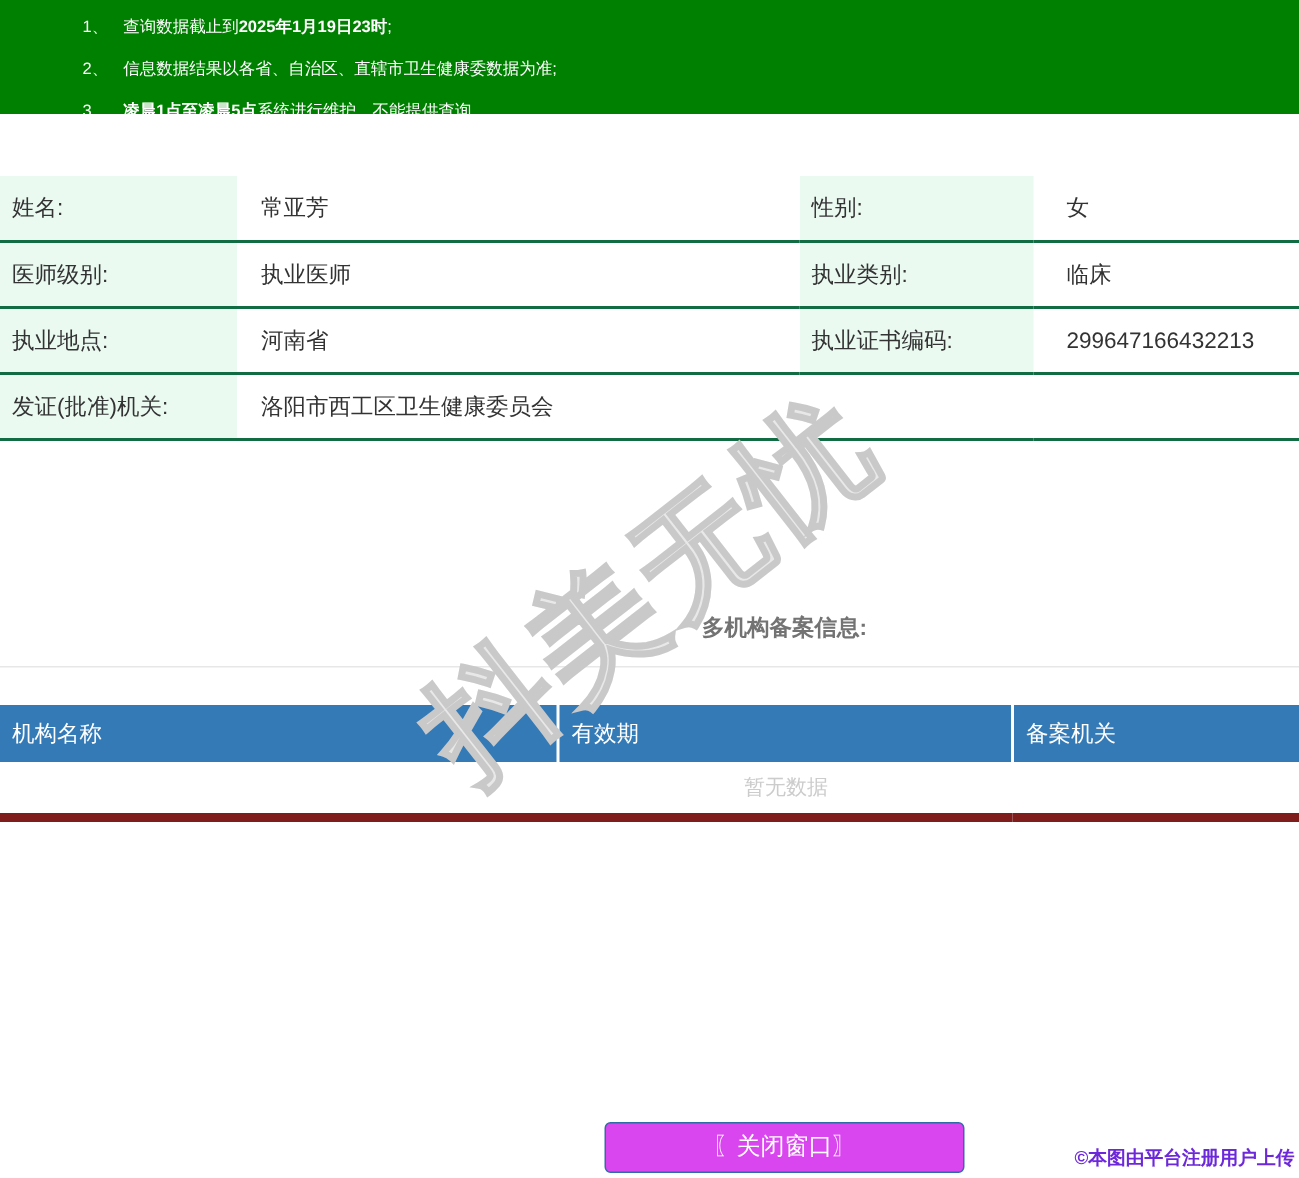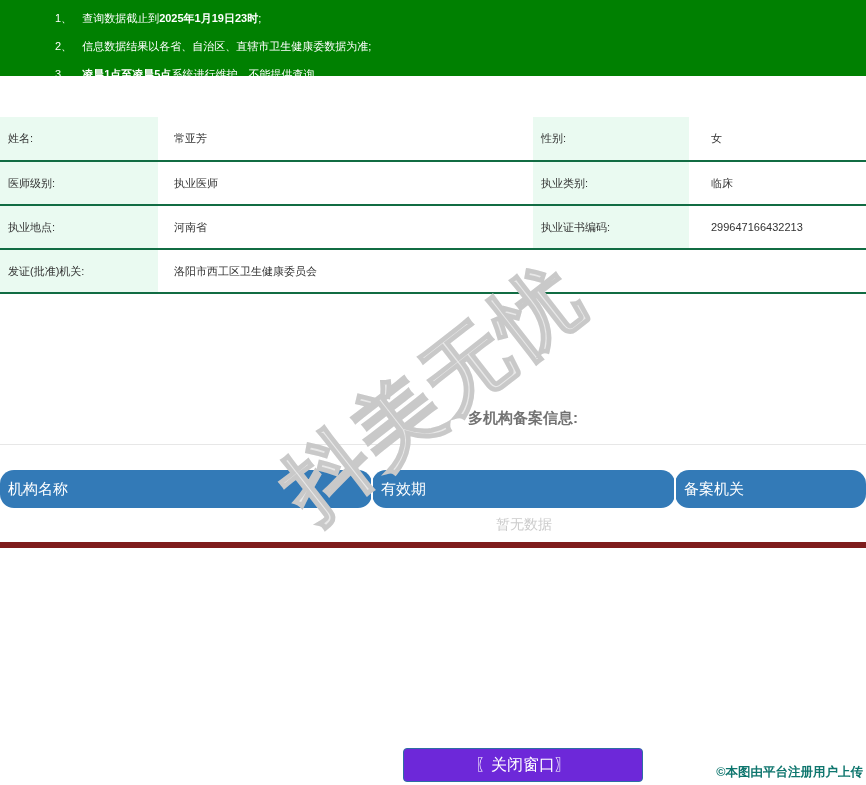--- a/index.html
+++ b/index.html
@@ -15,21 +15,21 @@
     position:absolute; top:0; left:0; width:866px; height:76px;
     background:#008001; color:#ffffff; font-size:11px; padding-top:4px;
   }
   .banner .line { padding-left:55px; line-height:28px; white-space:nowrap; }
   .banner .num { margin-right:10px; }
   .banner b { font-weight:bold; }
 
   
   table.info {
     position:absolute; top:117px; left:0; width:866px;
-    border-collapse:collapse; table-layout:fixed; font-size:11px;
+    border-collapse:collapse; table-layout:fixed; font-size:15px;
   }
   table.info td { height:44px; border-bottom:2px solid #116c43; overflow:hidden; }
   td.lbl  { background:#eafaf1; padding-left:8px; width:158px; }
   td.val  { padding-left:16px; }
   td.lbl2 { background:#eafaf1; padding-left:8px; width:156px; }
   td.val2 { padding-left:22px; width:177px; }
 
   
   .section-title {
     position:absolute; top:393px; left:0; width:866px; height:52px;
@@ -40,50 +40,50 @@
     font-weight:bold; font-size:15px; color:#737373;
   }
 
   
   table.filing {
     position:absolute; top:470px; left:0; width:866px;
     border-collapse:collapse; table-layout:fixed; font-size:15px;
   }
   table.filing th {
     background:#337ab7; color:#ffffff; font-weight:normal; text-align:left;
-    height:38px; padding-left:8px; border-right:2px solid #ffffff;border-radius:14px;
+    height:38px; padding-left:8px; border-right:2px solid #ffffff;
   }
   table.filing th:last-child { border-right:none; }
   .col-name { width:372px; } .col-valid { width:303px; } .col-auth { width:191px; }
   table.filing td.empty {
     height:37px; border-bottom:6px solid #7f1d1d; color:#cccccc; font-size:14px;
   }
   td.empty .inner { display:block; width:686px; margin-left:180px; text-align:center; }
 
   
   .close-btn {
     position:absolute; left:403px; top:748px; width:240px; height:34px;
-    background:#6d28d9; border:1px solid #2e6da4; border-radius:4px;
+    background:#d946ef; border:1px solid #2e6da4; border-radius:4px;
     color:#ffffff; font-size:16px; line-height:32px; text-align:center;
     cursor:pointer; font-family:inherit; padding:0;
   }
 
   
   .watermark {
     position:absolute; left:258px; top:336px; z-index:50; pointer-events:none;
     font-size:84px; font-weight:bold; letter-spacing:4px; white-space:nowrap;
     color:rgba(255,255,255,0.55); -webkit-text-stroke:2px #c9c9c9;
     text-shadow:0 0 1px #cccccc;
     transform:rotate(-38deg);
   }
 
   
   .copyright {
     position:absolute; right:3px; top:764px; font-size:12.5px; font-weight:bold;
-    color:#0f766e; white-space:nowrap;
+    color:#6d28d9; white-space:nowrap;
     text-shadow:-1px -1px 0 #fff, 1px -1px 0 #fff, -1px 1px 0 #fff, 1px 1px 0 #fff,
                 -1px 0 0 #fff, 1px 0 0 #fff, 0 -1px 0 #fff, 0 1px 0 #fff;
   }
 </style>
 </head>
 <body>
 
 <div class="banner">
   <div class="line">
     <span class="num">1、</span><span>查询数据截止到</span><b>2025年1月19日23时</b><span>;</span>

